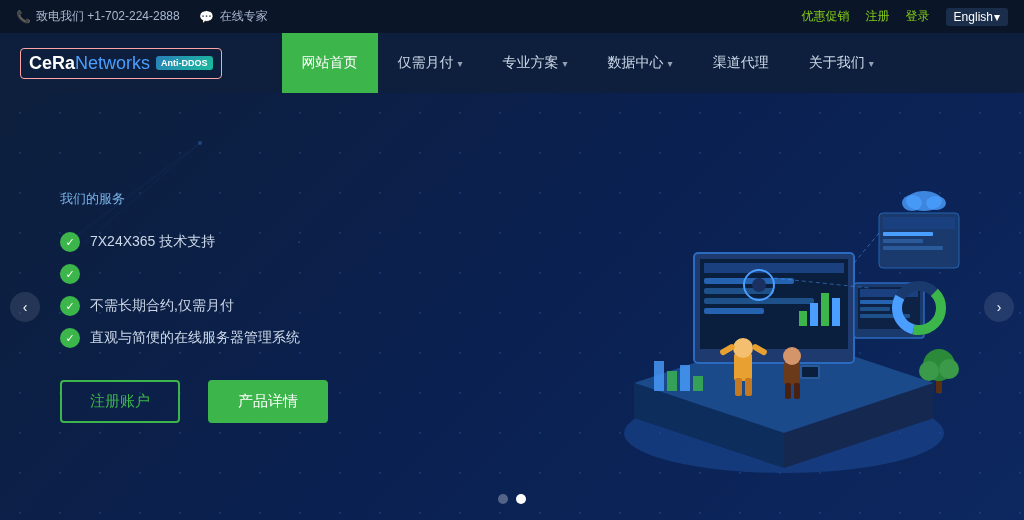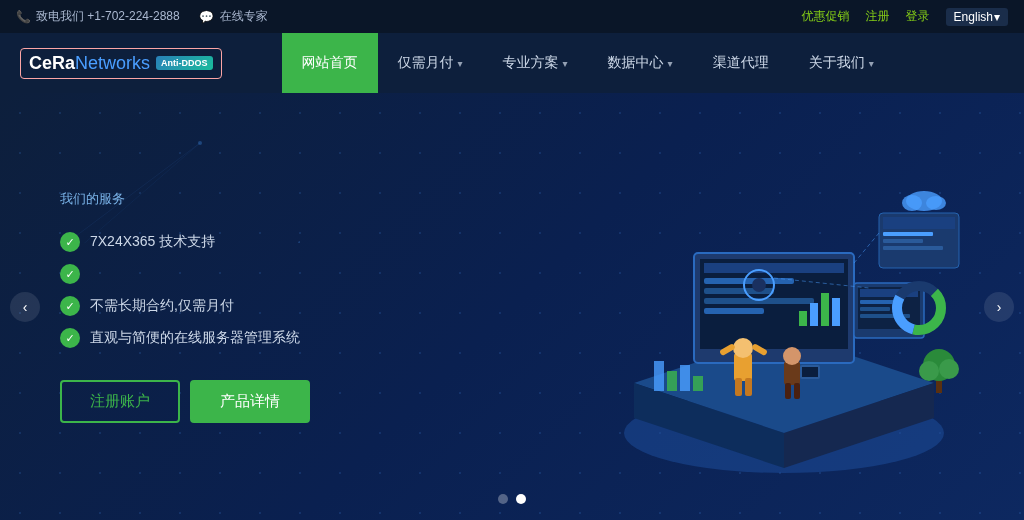--- a/index.html
+++ b/index.html
@@ -131,21 +131,21 @@
       height: 20px;
       border-radius: 50%;
       background: #3cb54a;
       display: flex;
       align-items: center;
       justify-content: center;
       flex-shrink: 0;
       color: #fff;
       font-size: 11px;
     }
-    .hero-buttons { display: flex; gap: 10px; }
+    .hero-buttons { display: flex; gap: 28px; }
     .btn-register {
       background: transparent;
       border: 2px solid #3cb54a;
       color: #3cb54a;
       padding: 10px 28px;
       border-radius: 4px;
       font-size: 15px;
       cursor: pointer;
       font-family: inherit;
     }

